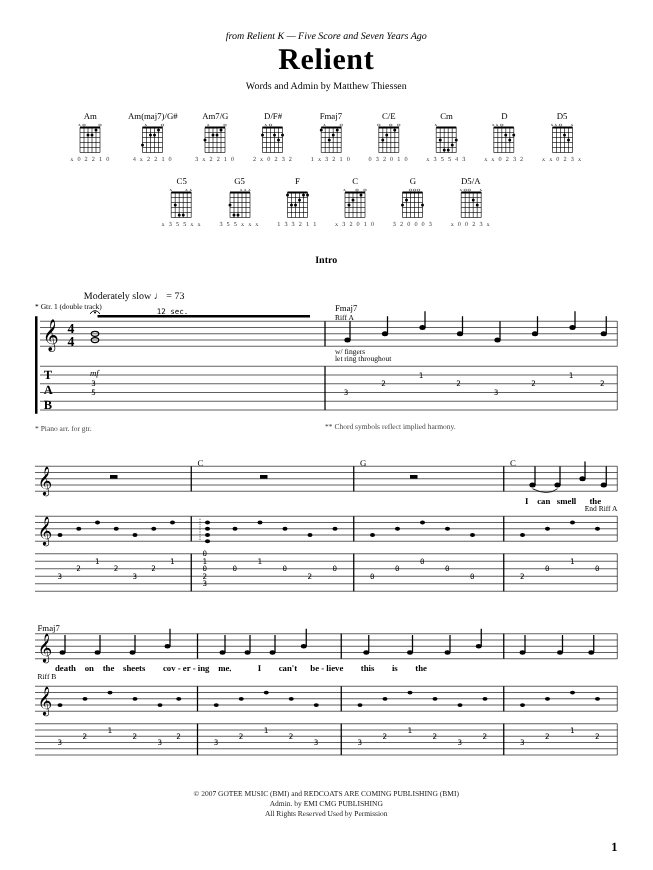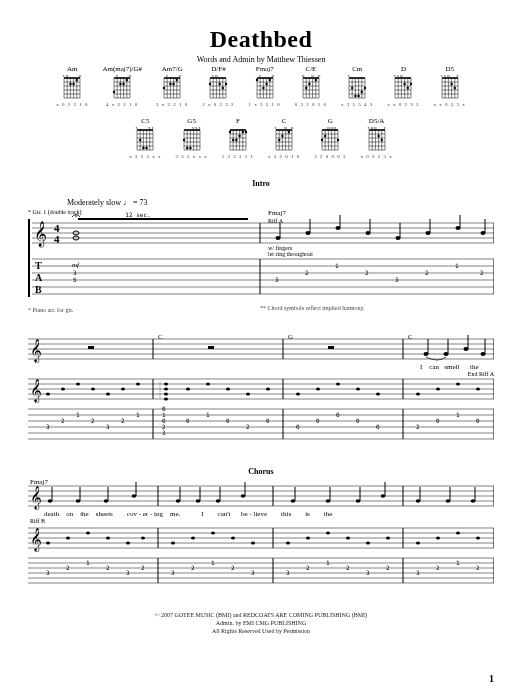--- a/index.html
+++ b/index.html
@@ -2,46 +2,47 @@
 <html><head>
 <meta charset="utf-8">
 <style>
   * { margin:0; padding:0; box-sizing:border-box; }
   body { width:522px; height:696px; background:#fff; font-family:"Times New Roman",serif; color:#000; overflow:hidden; }
   .page { padding:24px 28px 12px; }
   .header { text-align:center; }
   .source { font-size:8px; font-style:italic; }
   .title { font-size:24px; font-weight:bold; letter-spacing:.5px; margin-top:2px; }
   .credits { font-size:8px; margin-top:2px; }
-  .chord-defs { margin-top:1px; display:flex; justify-content:center; flex-wrap:wrap; gap:10px 14px; width:420px; margin-left:auto; margin-right:auto;text-align:right; }
+  .chord-defs { margin-top:16px; display:flex; justify-content:center; flex-wrap:wrap; gap:10px 14px; width:420px; margin-left:auto; margin-right:auto;text-align:right; }
   .chord-def { display:flex; flex-direction:column; align-items:center; }
   .chord-def .name { font-size:7px; margin-bottom:2px; }
   .chord-def svg { display:block; }
   .chord-def .frets { font-size:5px; letter-spacing:1px; margin-top:1px; color:#333; }
   .section { margin-top:20px; }
   .section-label { font-size:8px; font-weight:bold;text-align:center; }
-  .tempo { font-size:8px; margin-top:10px;padding-left:39px; }
+  .tempo { font-size:8px; margin-top:20px;padding-left:39px; }
   .system { margin-top:4px; position:relative; }
   .chords-over { position:absolute; top:-2px; left:0; right:0; height:12px; }
   .chords-over span { position:absolute; font-size:7px; font-family:serif; }
   .footnote { font-size:6px; color:#444; margin-top:2px; }
   .dyn { font-size:7px; font-style:italic; position:absolute; }
   .lyrics { font-size:7px; margin-top:2px; display:flex; }
-  .lyrics span { white-space:pre; }
+  .lyrics span { white-space:pre;font-weight:bold; }
   .riff-label { font-size:6px; position:absolute; }
   .copyright { text-align:center; font-size:6px; color:#222; margin-top:20px; line-height:1.3; }
   .pagenum { position:absolute; bottom:12px; right:28px; font-size:10px; font-weight:bold; }
   .tab-nums { font-family:monospace;font-size:6px;fill:#000; }
 </style>
 </head>
 <body>
 
 <div class="page">
   <div class="header">
-    <div class="title">Deathbed</div>
+    <div class="source">from Relient K — Five Score and Seven Years Ago</div>
+    <div class="title">Relient</div>
     <div class="credits">Words and Admin by Matthew Thiessen</div>
   </div>
 
   <div class="chord-defs" id="chord-defs">
       <div class="chord-def">
         <div class="name">Am</div>
         <svg width="22" height="26">
           <g stroke="#000" stroke-width="0.5" fill="none">
             <line x1="3" y1="3" x2="3" y2="23"></line>
             <line x1="6.2" y1="3" x2="6.2" y2="23"></line>
@@ -665,21 +666,20 @@
         <line x1="466" y1="74" x2="466" y2="104" stroke="#000"></line>
       </svg>
       <span class="riff-label" style="right:0;top:36px;">End Riff A</span>
       <div class="lyrics" style="position:absolute;top:26px;left:392px;">
         <span>I    can   smell      the</span>
       </div>
     </div>
   </div>
 
   <div class="section" style="margin-top:22px;">
-    <div class="section-label">Chorus</div>
     <div class="system" style="height:112px;">
       <div class="chords-over">
         <span style="left:2px;">Fmaj7</span>
       </div>
       <svg width="466" height="110">
 
         <g stroke="#000" stroke-width="0.5">
           <line x1="0" y1="6" x2="466" y2="6"></line>
           <line x1="0" y1="11" x2="466" y2="11"></line>
           <line x1="0" y1="16" x2="466" y2="16"></line>

